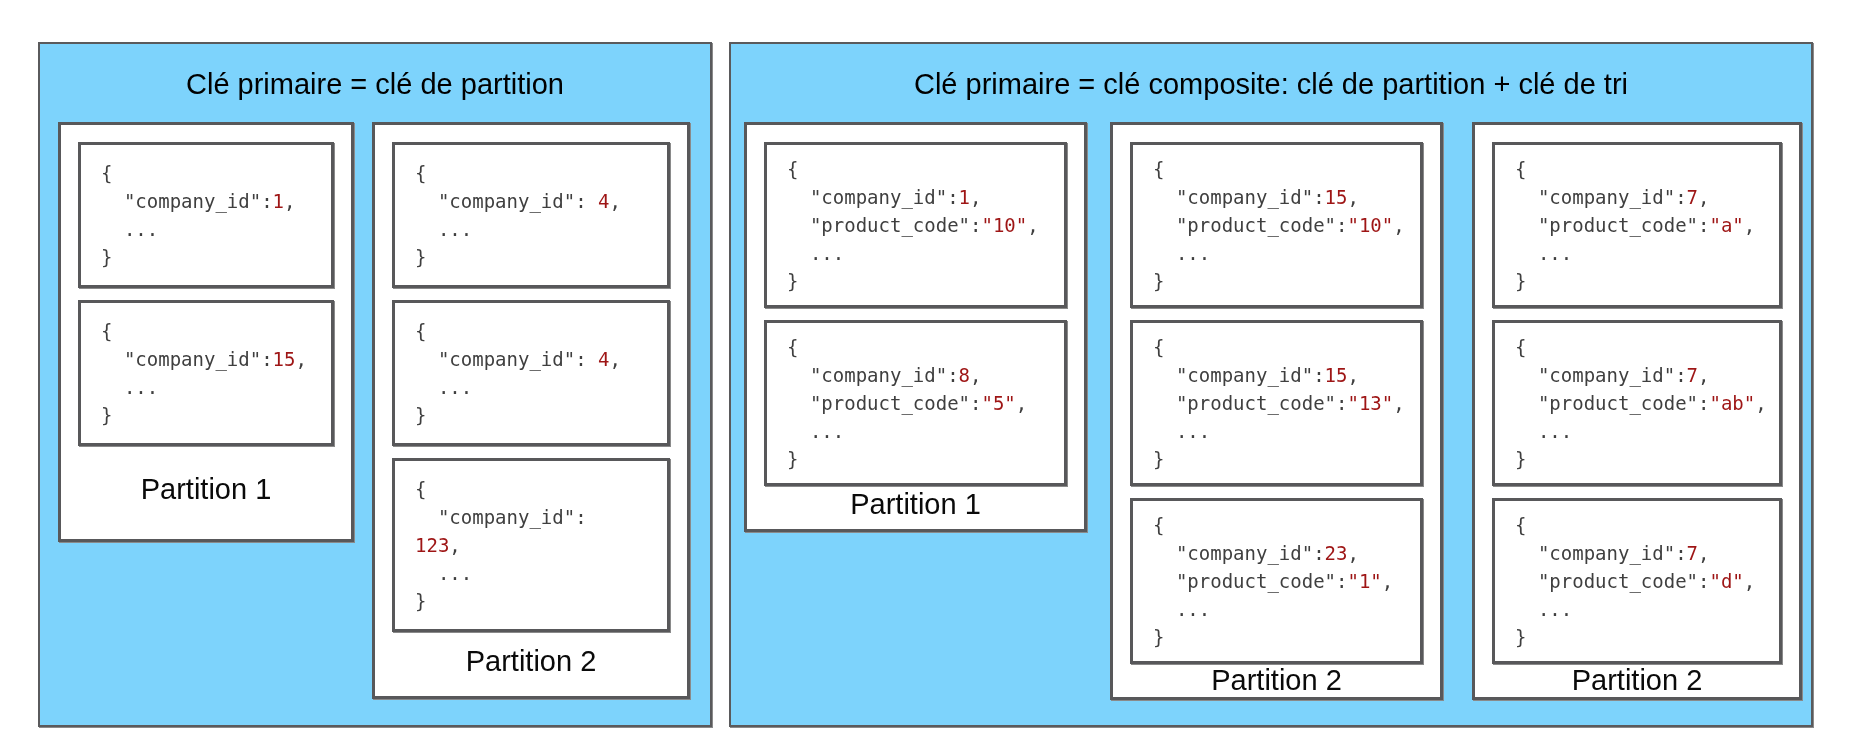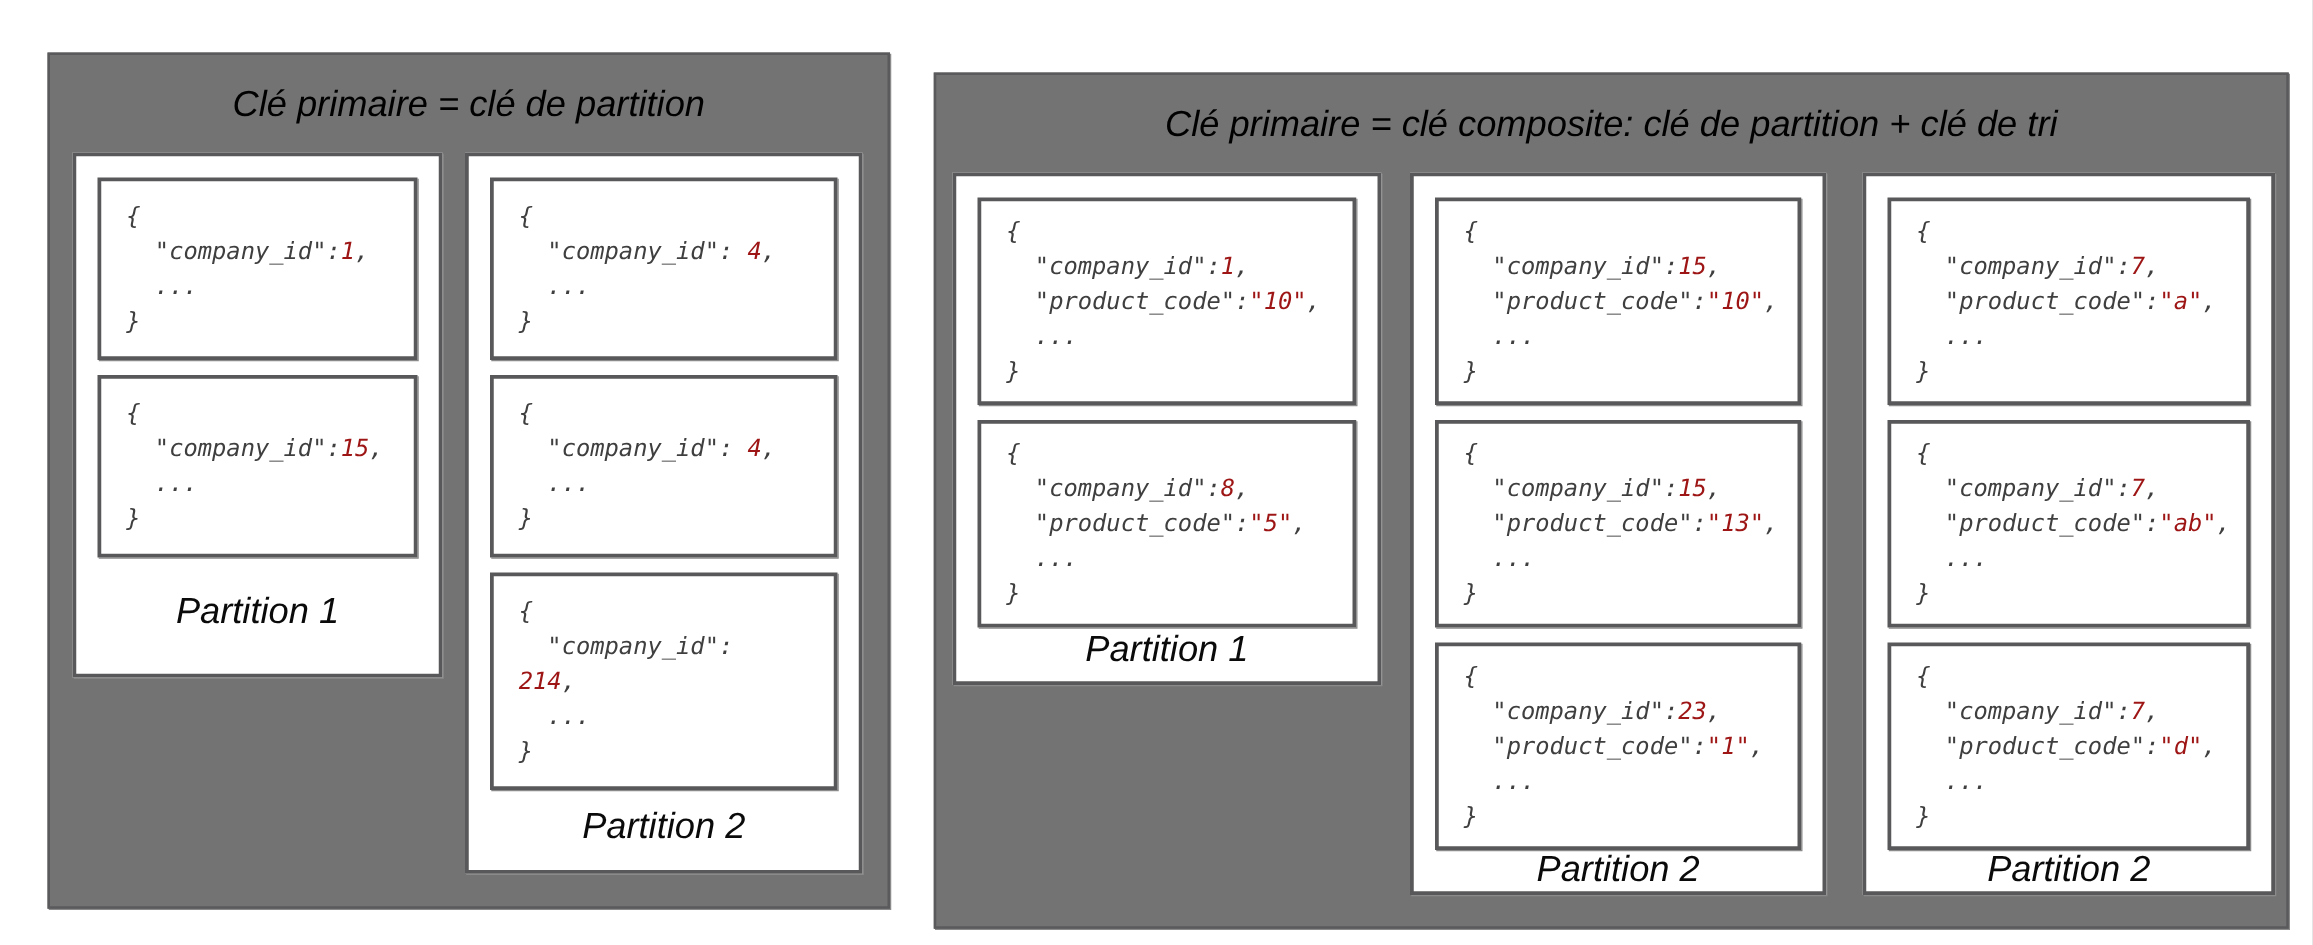--- a/index.html
+++ b/index.html
@@ -6,23 +6,22 @@
   .canvas{
     position:relative;
     width:1850px;height:756px;
     background:#ffffff;
     font-family:"Liberation Sans", sans-serif;
     overflow:hidden;
   }
   .panel{
     position:absolute;
     border:2px solid #5a5a5c;
-    background:#737373;
+    background:#7dd3fc;
     box-shadow:1px 1px 0 #8a8a8a;
-    font-style:italic;
   }
   .panel-title{
     position:absolute;
     left:0;right:0;
     top:24px;
     text-align:center;
     font-size:29px;
     color:#000000;
     white-space:nowrap;
   }
@@ -61,21 +60,21 @@
     flex:1;
     display:flex;
     align-items:center;
     justify-content:center;
     font-size:29px;
     color:#0a0a0a;
     padding-bottom:6px;
   }
   
   .panel-left{left:38px;top:42px;width:670px;height:681px;}
-  .panel-right{left:729px;top:58px;width:1080px;height:681px;margin-left:18px;}
+  .panel-right{left:729px;top:42px;width:1080px;height:681px;}
   .col-l1{left:18px; top:78px;width:296px;height:420px;}
   .col-l2{left:332px;top:78px;width:318px;height:577px;}
   .col-r1{left:13px; top:78px;width:343px;height:410px;}
   .col-r2{left:379px;top:78px;width:333px;height:578px;}
   .col-r3{left:741px;top:78px;width:330px;height:578px;}
 </style>
 </head>
 <body>
 
 <div class="canvas">
@@ -111,21 +110,21 @@
           </div>
           <div class="item">
             <div class="line"><span>{</span></div>
             <div class="line"><span>  "company_id": </span><span class="val">4</span><span>,</span></div>
             <div class="line"><span>  ...</span></div>
             <div class="line"><span>}</span></div>
           </div>
           <div class="item">
             <div class="line"><span>{</span></div>
             <div class="line"><span>  "company_id":</span></div>
-            <div class="line"><span class="val">214</span><span>,</span></div>
+            <div class="line"><span class="val">123</span><span>,</span></div>
             <div class="line"><span>  ...</span></div>
             <div class="line"><span>}</span></div>
           </div>
         </div>
       <div class="partition-label">Partition 2</div>
     </div>
   </div>
 
   <div class="panel panel-right">
     <div class="panel-title">Clé primaire = clé composite: clé de partition + clé de tri</div>

